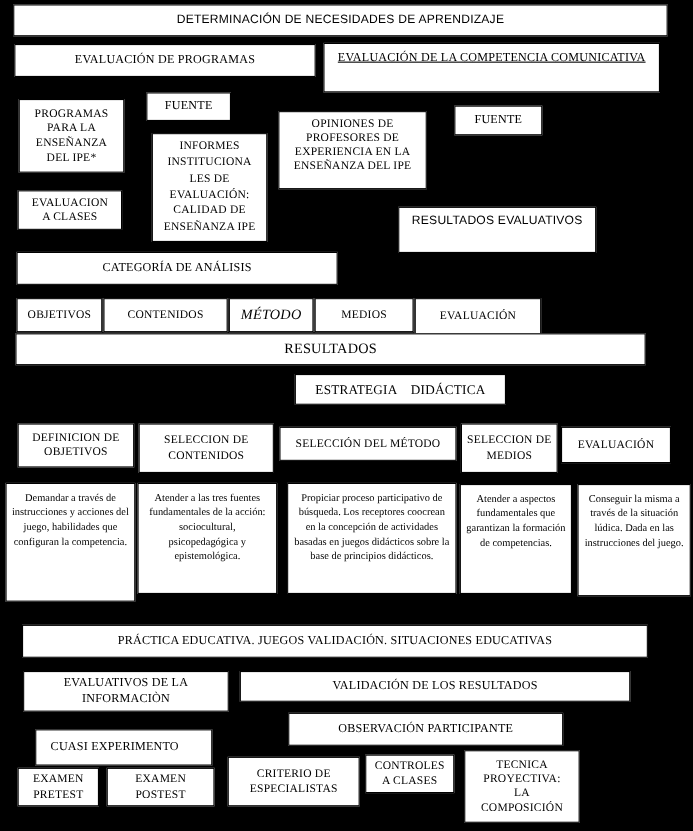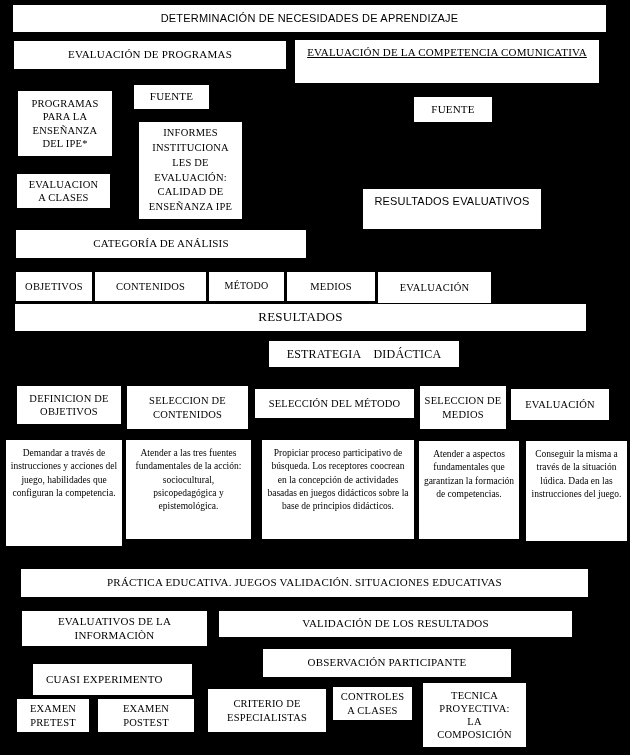--- a/index.html
+++ b/index.html
@@ -37,21 +37,21 @@
   #b-programas-ipe    { left: 17px;  top: 90px;  width: 96px;  height: 67px; font-size: 10.5px; }
   #b-fuente-1         { left: 133px; top: 84px;  width: 77px;  height: 26px; }
   #b-informes         { left: 138px; top: 121px; width: 105px; height: 99px; font-size: 10.5px; line-height: 1.4; }
   #b-opiniones        { left: 253px; top: 101px; width: 135px; height: 71px; padding-top: 4px; font-size: 10.5px; }
   #b-fuente-2         { left: 413px; top: 96px;  width: 80px;  height: 27px; }
   #b-evaluacion-clases{ left: 16px;  top: 173px; width: 95px;  height: 36px; font-size: 10.5px; }
   #b-resultados-eval  { left: 362px; top: 188px; width: 180px; height: 42px; padding-top: 6px; }
   #b-categoria        { left: 15px;  top: 229px; width: 292px; height: 30px; }
   #b-objetivos        { left: 15px;  top: 271px; width: 78px;  height: 31px; font-size: 10.5px; }
   #b-contenidos       { left: 94px;  top: 271px; width: 113px; height: 31px; font-size: 10.5px; }
-  #b-metodo           { left: 208px; top: 271px; width: 77px;  height: 31px; font-size: 10px; }
+  #b-metodo           { left: 208px; top: 271px; width: 77px;  height: 31px; font-size: 13px; font-style: italic; }
   #b-medios           { left: 286px; top: 271px; width: 90px;  height: 31px; font-size: 10.5px; }
   #b-evaluacion-cat   { left: 377px; top: 271px; width: 115px; height: 33px; font-size: 10.5px; }
   #b-resultados       { left: 14px;  top: 303px; width: 573px; height: 29px; font-size: 13px; }
   #b-estrategia       { left: 268px; top: 340px; width: 192px; height: 28px; font-size: 12px; }
   #b-def-objetivos    { left: 16px;  top: 385px; width: 106px; height: 40px; font-size: 10.5px; }
   #b-sel-contenidos   { left: 126px; top: 385px; width: 123px; height: 45px; font-size: 10.5px; }
   #b-sel-metodo       { left: 254px; top: 388px; width: 161px; height: 31px; font-size: 10.5px; }
   #b-sel-medios       { left: 419px; top: 385px; width: 88px;  height: 45px; font-size: 10.5px; }
   #b-evaluacion-est   { left: 510px; top: 388px; width: 100px; height: 33px; font-size: 10.5px; }
   #b-desc-objetivos   { left: 5px;   top: 439px; width: 118px; height: 108px; padding: 7px 4px; }
@@ -84,20 +84,24 @@
 PARA LA
 ENSEÑANZA
 DEL IPE*</div>
   <div class="box" id="b-fuente-1">FUENTE</div>
   <div class="box ml" id="b-informes">INFORMES
 INSTITUCIONA
 LES DE
 EVALUACIÓN:
 CALIDAD DE
 ENSEÑANZA IPE</div>
+  <div class="box ml top" id="b-opiniones">OPINIONES DE
+PROFESORES DE
+EXPERIENCIA EN LA
+ENSEÑANZA DEL IPE</div>
   <div class="box" id="b-fuente-2">FUENTE</div>
   <div class="box ml" id="b-evaluacion-clases">EVALUACION
 A CLASES</div>
   <div class="box top sans" id="b-resultados-eval">RESULTADOS EVALUATIVOS</div>
 
   <div class="box" id="b-categoria">CATEGORÍA DE ANÁLISIS</div>
   <div class="box" id="b-objetivos">OBJETIVOS</div>
   <div class="box" id="b-contenidos">CONTENIDOS</div>
   <div class="box" id="b-metodo">MÉTODO</div>
   <div class="box" id="b-medios">MEDIOS</div>

